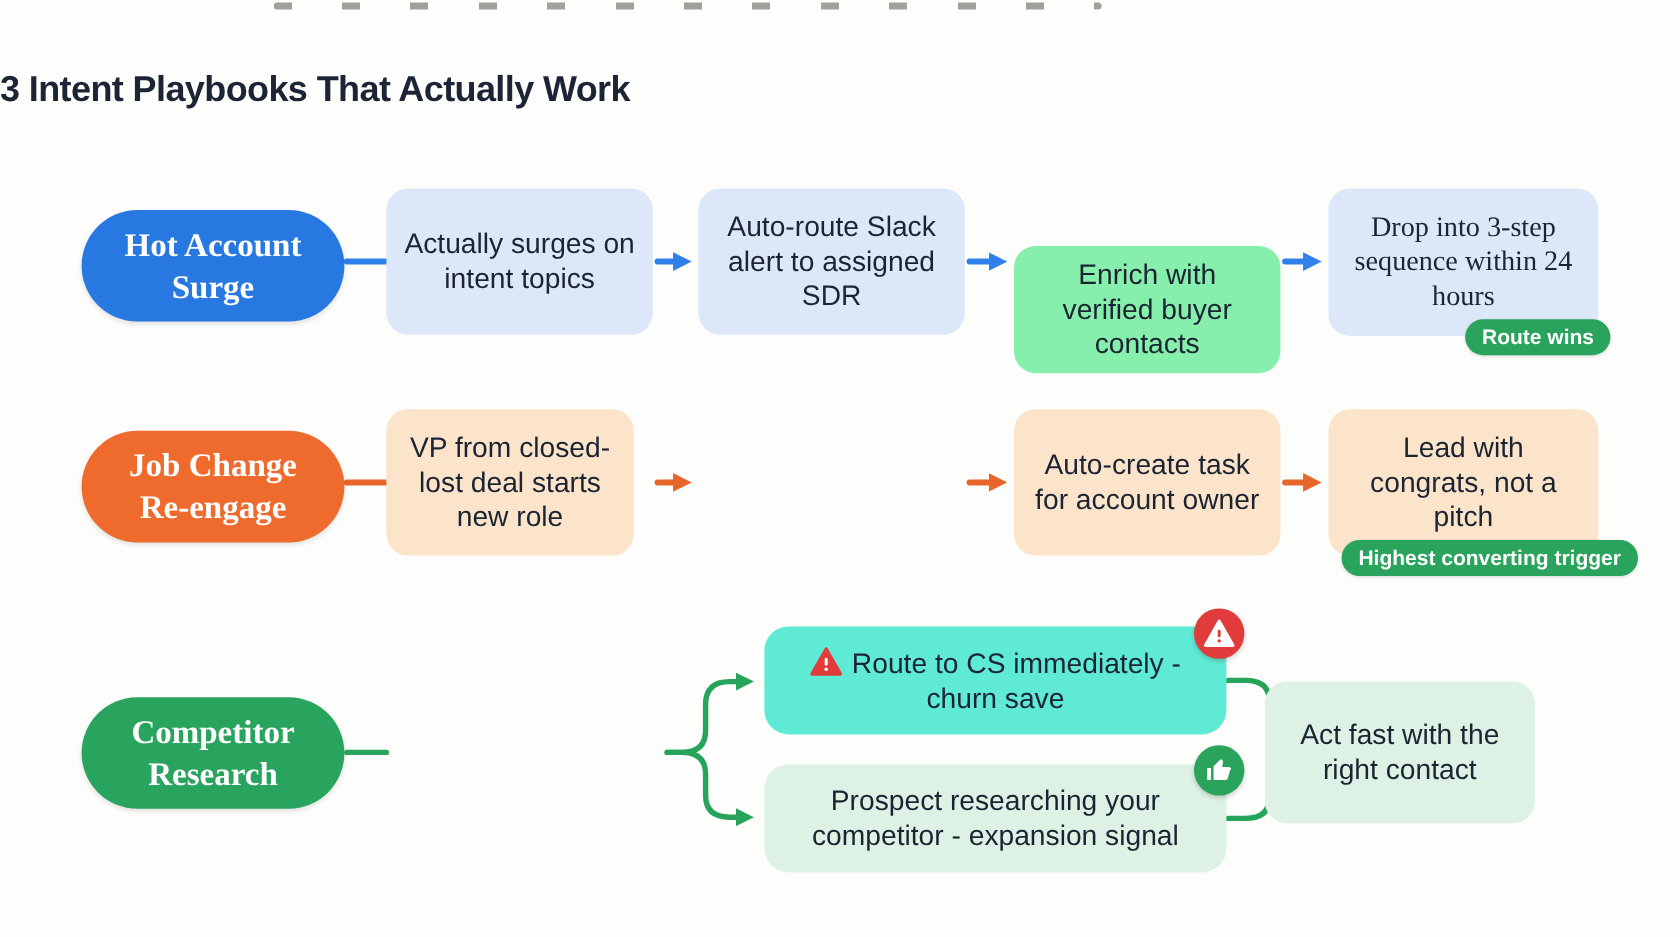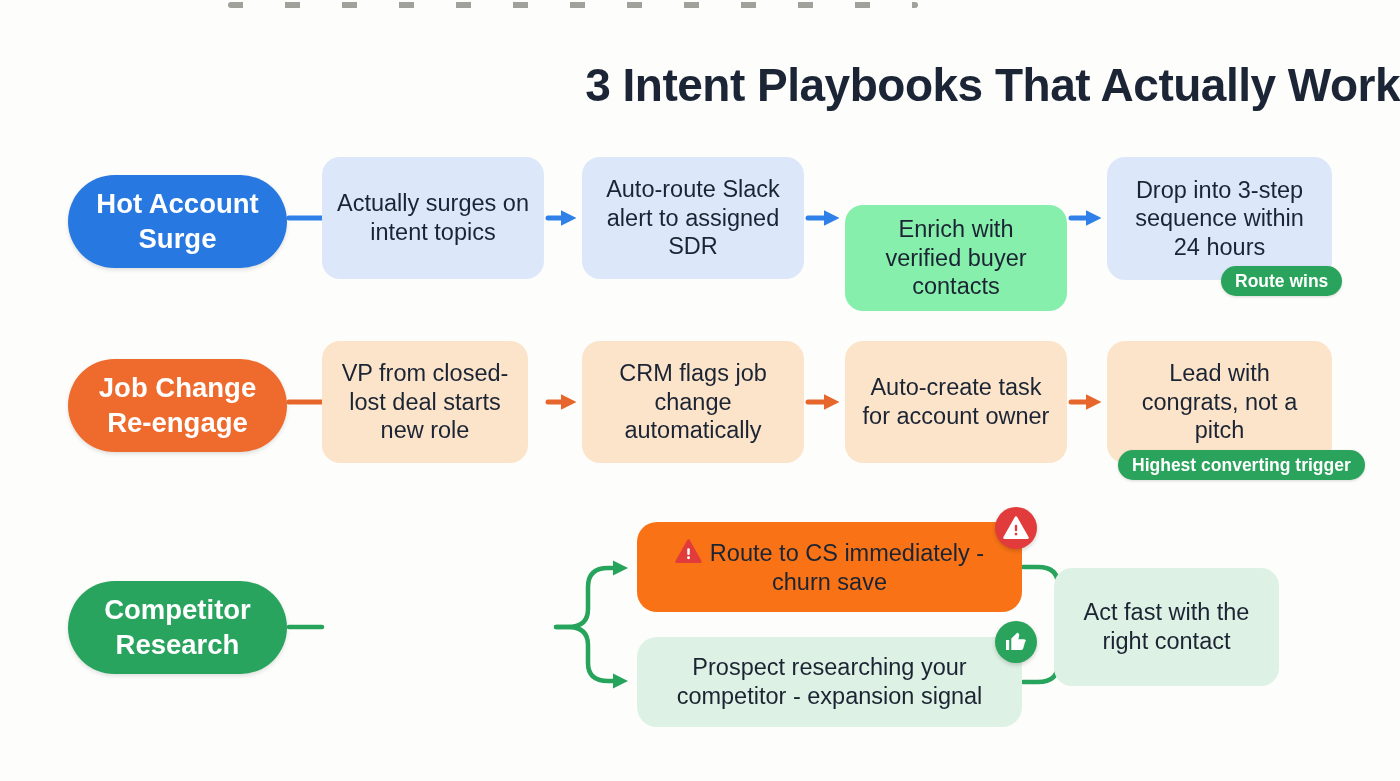--- a/index.html
+++ b/index.html
@@ -8,29 +8,30 @@
     position:relative;width:1400px;height:781px;margin:0 auto;
     background:#fdfdfb;overflow:hidden;
   }
   .top-artifact{
     position:absolute;left:228px;top:2px;width:690px;height:6px;
     background:repeating-linear-gradient(90deg,#45453c 0 15px,transparent 15px 57px);
     opacity:.5;border-radius:3px;
   }
   .title{
     position:absolute;left:0;top:58px;width:1400px;margin:0;
-    text-align:right;font-size:46px;font-weight:bold;color:#1b2536;
+    text-align:left;font-size:30px;font-weight:bold;color:#1b2536;
     letter-spacing:-0.5px;
   }
   .pill{
     position:absolute;width:219px;height:93px;border-radius:48px;
     display:flex;align-items:center;justify-content:center;text-align:center;
     color:#ffffff;font-size:27.5px;font-weight:bold;line-height:1.25;
     padding:0 18px;box-sizing:border-box;
     box-shadow:0 2px 4px rgba(0,0,0,.12);
+    font-family:Liberation Serif, serif;
   }
   .step{
     position:absolute;border-radius:18px;
     display:flex;align-items:center;justify-content:center;text-align:center;
     color:#1b2433;font-size:23.5px;line-height:1.22;
     padding:0 14px;box-sizing:border-box;
   }
   .step.wide{border-radius:20px;padding:0 24px;}
   .badge{
     position:absolute;height:30px;line-height:30px;border-radius:15px;
@@ -99,51 +100,48 @@
   </div>
   <div class="step" style="left: 322px; top: 157px; width: 222px; height: 122px; background: rgb(220, 232, 250);">
     <span>Actually surges on intent topics</span>
   </div>
   <div class="step" style="left: 582px; top: 157px; width: 222px; height: 122px; background: rgb(220, 232, 250);">
     <span>Auto-route Slack alert to assigned SDR</span>
   </div>
   <div class="step" style="left: 845px; top: 157px; width: 222px; height: 106px; background: #86efac; margin-top: 48px;">
     <span>Enrich with verified buyer contacts</span>
   </div>
-  <div class="step" style="left: 1107px; top: 157px; width: 225px; height: 123px; background: rgb(220, 232, 250);">
+  <div class="step" style="left: 1107px; top: 157px; width: 225px; height: 123px; background: rgb(220, 232, 250); font-family: Liberation Serif, serif;">
     <span>Drop into 3-step sequence within 24 hours</span>
   </div>
   <div class="badge" style="left: 1221px; top: 266px; background: rgb(42, 163, 92);">
     <span>Route wins</span>
   </div>
 
   <div class="pill" style="left: 68px; top: 359px; background: rgb(238, 106, 45);">
     <span>Job Change Re-engage</span>
   </div>
   <div class="step" style="left: 322px; top: 341px; width: 206px; height: 122px; background: rgb(252, 228, 203);">
     <span>VP from closed-lost deal starts new role</span>
-  </div>
-  <div class="step" style="left: 582px; top: 341px; width: 222px; height: 122px; background: rgb(252, 228, 203);">
-    <span>CRM flags job change automatically</span>
   </div>
   <div class="step" style="left: 845px; top: 341px; width: 222px; height: 122px; background: rgb(252, 228, 203);">
     <span>Auto-create task for account owner</span>
   </div>
   <div class="step" style="left: 1107px; top: 341px; width: 225px; height: 122px; background: rgb(252, 228, 203);">
     <span>Lead with congrats, not a pitch</span>
   </div>
   <div class="badge" style="left: 1118px; top: 450px; background: rgb(42, 163, 92);">
     <span>Highest converting trigger</span>
   </div>
 
   <div class="pill" style="left: 68px; top: 581px; background: rgb(41, 164, 94);">
     <span>Competitor Research</span>
   </div>
 
-  <div class="step wide" style="left: 637px; top: 522px; width: 385px; height: 90px; background: #f97316;">
+  <div class="step wide" style="left: 637px; top: 522px; width: 385px; height: 90px; background: #5eead4;">
     <span>
       <svg class="inline-icon" viewBox="0 0 24 24">
         <path d="M12 2.5 L22.5 21 L1.5 21 Z" fill="#e13b3b" stroke="#e13b3b" stroke-width="2.5" stroke-linejoin="round"></path>
         <rect x="10.9" y="9" width="2.2" height="6" rx="1.1" fill="#ffffff"></rect>
         <circle cx="12" cy="17.6" r="1.3" fill="#ffffff"></circle>
       </svg><span>Route to CS immediately - churn save</span>
     </span>
   </div>
   <div class="circle-badge" style="left: 995px; top: 507px; background: rgb(225, 59, 59);">
     <svg width="26" height="26" viewBox="0 0 24 24">

